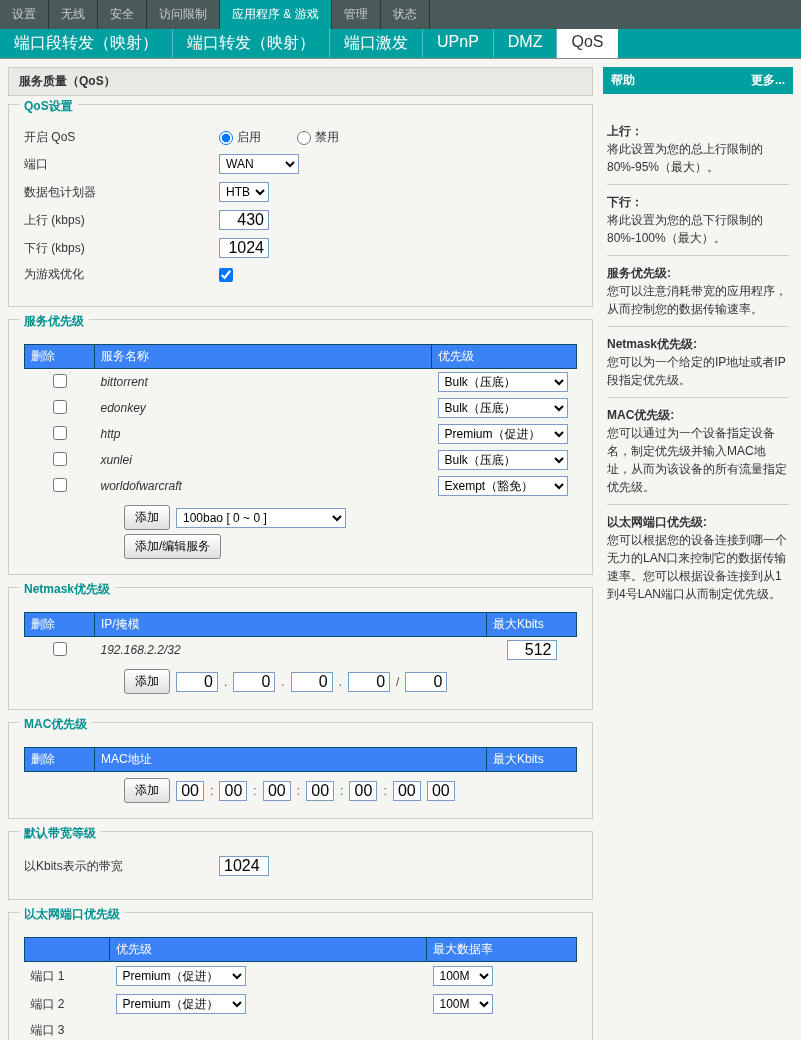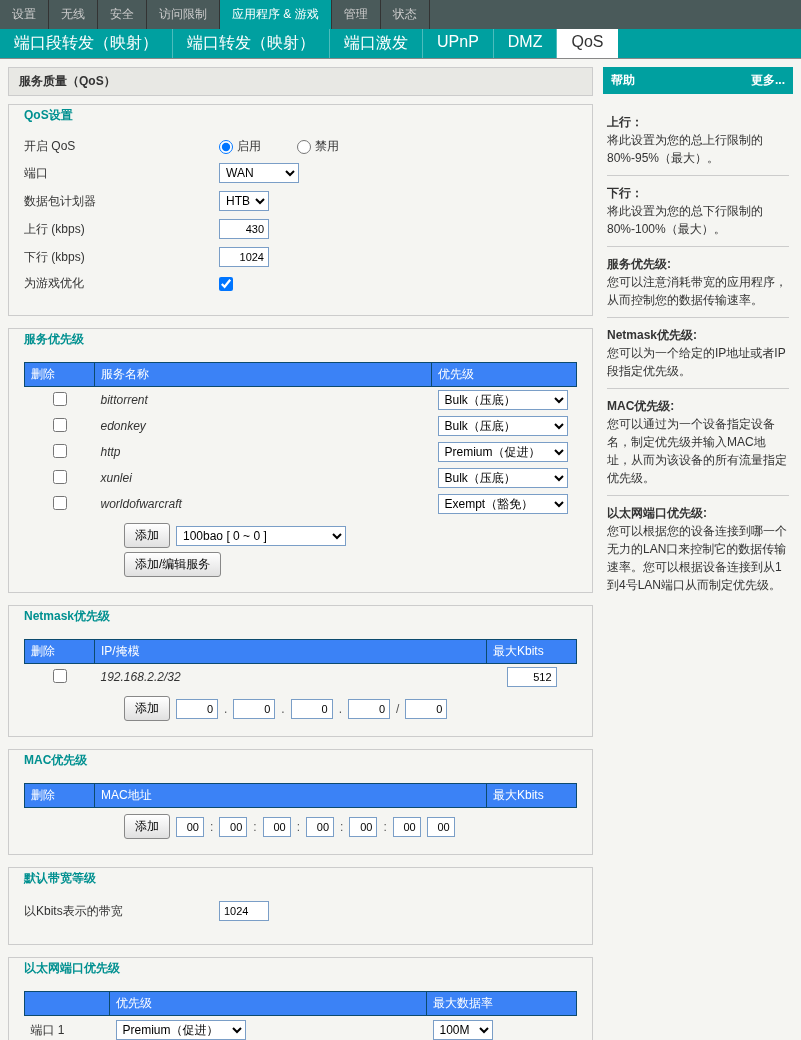--- a/index.html
+++ b/index.html
@@ -7,40 +7,40 @@
 .top-tabs { display: flex; background: #4a5a5a; }
 .top-tab { padding: 6px 12px; color: #ccc; border-right: 1px solid #333; cursor: pointer; font-size: 12px; }
 .top-tab.active { background: #00a0a0; color: #fff; }
 .sub-tabs { display: flex; background: #00a0a0; border-bottom: 1px solid #888; }
 .sub-tab { padding: 4px 14px; color: #fff; border-right: 1px solid rgba(255,255,255,0.3); cursor: pointer; font-size: 16px; }
 .sub-tab.active { background: #fff; color: #333; }
 .main-wrap { display: flex; padding: 8px; gap: 10px; }
 .left-col { flex: 1; }
 .right-col { width: 190px; }
 .page-title { background: #e8e8e4; border: 1px solid #ccc; padding: 5px 10px; font-weight: bold; margin-bottom: 8px; }
-.fieldset { border: 1px solid #ccc; margin-bottom: 12px; padding: 20px 15px 15px; }
+.fieldset { border: 1px solid #ccc; margin-bottom: 12px; padding: 11px 15px 15px; }
 .fieldset-title { color: #009090; font-weight: bold; margin: 0 0 10px -5px; background: #f5f5f2; display: inline-block; padding: 0 5px; position: relative; top: -18px; }
 .fieldset-inner { margin-top: -14px; }
 .row { display: flex; align-items: center; margin-bottom: 8px; }
 .row-label { width: 195px; }
 .row-ctrl { display: flex; align-items: center; gap: 24px; }
 .radio-wrap { display: flex; align-items: center; gap: 4px; margin-right: 12px; }
 input[type="radio"] { width: 14px; height: 14px; }
 select { border: 1px solid #7a9ec7; padding: 1px 2px; font-size: 12px; height: 20px; background: #fff; }
-input[type="text"] { border: 1px solid #7a9ec7; padding: 2px 4px; font-size: 11px; text-align: right; height: 20px; }
+input[type="text"] { border: 1px solid #7a9ec7; padding: 2px 4px; font-size: 16px; text-align: right; height: 20px; }
 input[type="checkbox"] { width: 14px; height: 14px; }
 .tbl { width: 100%; border-collapse: collapse; }
 .tbl th { background: #3b82f6; color: #fff; font-weight: normal; text-align: left; padding: 3px 6px; border: 1px solid #0c4a6e; font-size: 12px; }
 .tbl td { padding: 3px 6px; font-size: 12px; }
 .tbl td.c1 { width: 70px; text-align: center; }
 .italic { font-style: italic; }
 .btn { background: linear-gradient(#fff,#e0e0e0); border: 1px solid #888; border-radius: 3px; padding: 3px 10px; cursor: pointer; font-size: 12px; }
 .add-row { display: flex; align-items: center; gap: 6px; margin-top: 6px; padding-left: 100px; }
 .help-header { background: #00a0a0; color: #fff; padding: 5px 8px; display: flex; justify-content: space-between; font-weight: bold; }
-.help-body { padding: 11px 4px; font-size: 12px; line-height: 1.5; }
+.help-body { padding: 20px 4px; font-size: 12px; line-height: 1.5; }
 .help-section-title { font-weight: bold; margin-top: 8px; }
 .help-section-text { margin-bottom: 6px; }
 .help-sep { border: none; border-top: 1px solid #ccc; margin: 8px 0; }
 .sep { color: #555; }
 .svc-row select { width: 130px; }
 .ip-inputs input { width: 42px; }
 .mac-inputs input { width: 28px; text-align: right; }
 .eth-tbl td { padding: 4px 6px; }
 </style>
 </head>

